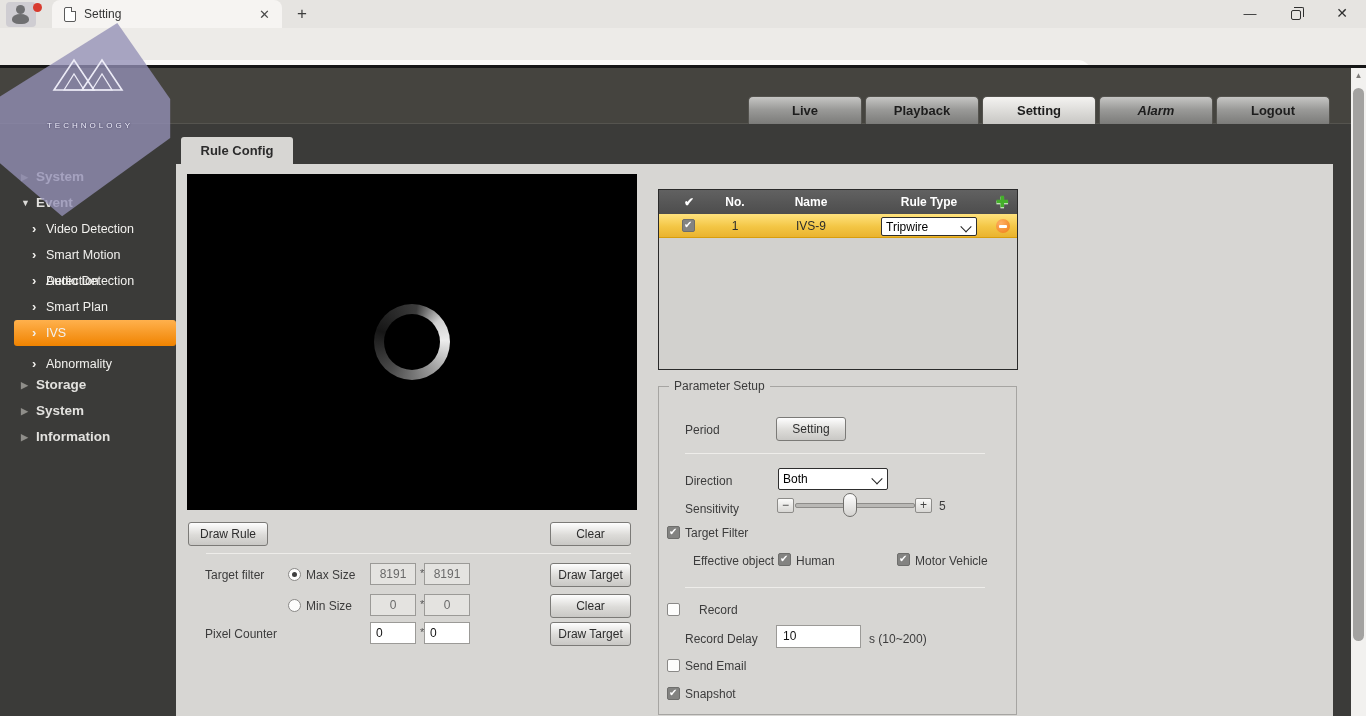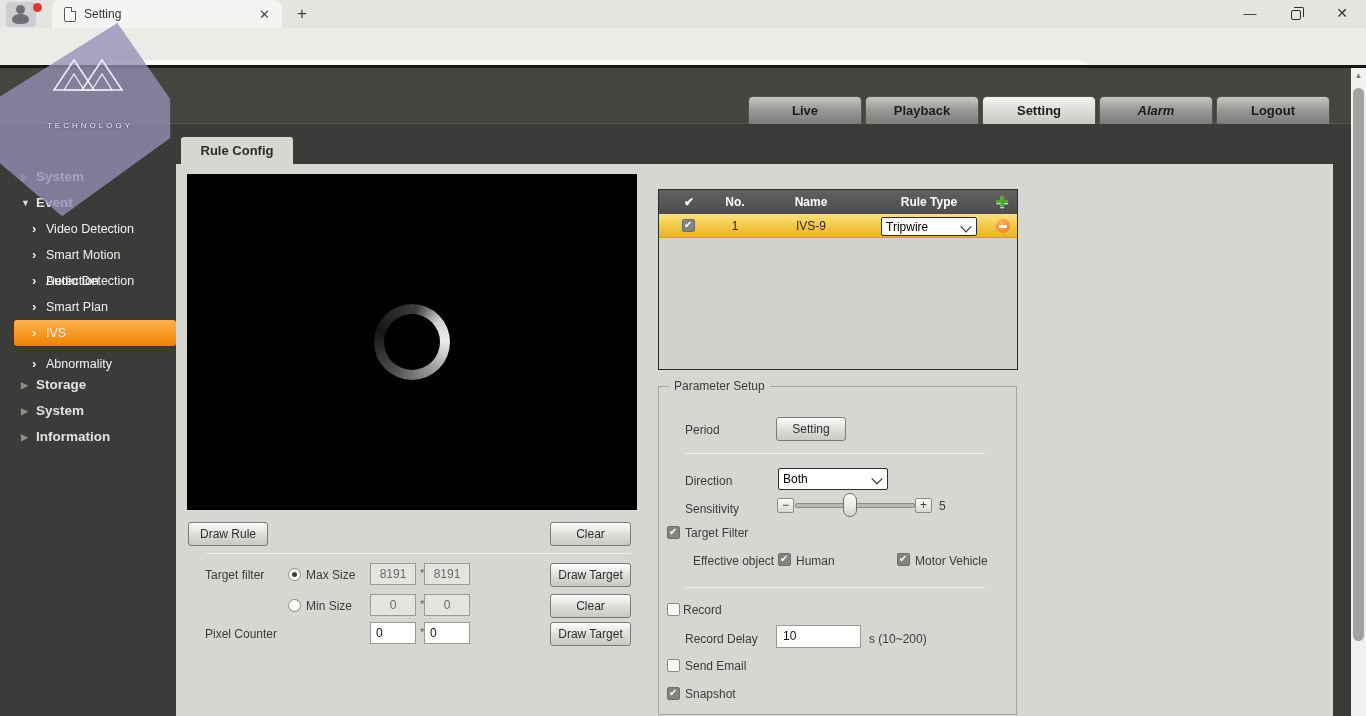--- a/index.html
+++ b/index.html
@@ -319,21 +319,21 @@
 
         <div class="flabel" style="left:26px; top:167px;margin-left:8px;">Effective object</div>
         <span class="checkbox on" style="position:absolute; left:119px; top:166px;"></span>
         <div class="flabel" style="left:137px; top:167px;">Human</div>
         <span class="checkbox on" style="position:absolute; left:238px; top:166px;"></span>
         <div class="flabel" style="left:256px; top:167px;">Motor Vehicle</div>
 
         <div class="h-div" style="left:26px; top:200px; width:300px;"></div>
 
         <span class="checkbox" style="position:absolute; left:8px; top:216px;"></span>
-        <div class="flabel" style="left:24px; top:216px;">Record</div>
+        <div class="flabel" style="left:40px; top:216px;">Record</div>
 
         <div class="flabel" style="left:26px; top:245px;">Record Delay</div>
         <div class="txtinput" style="left:117px; top:238px; width:85px; height:23px; line-height:21px;">10</div>
         <div class="flabel" style="left:210px; top:245px;">s (10~200)</div>
 
         <span class="checkbox" style="position:absolute; left:8px; top:272px;"></span>
         <div class="flabel" style="left:26px; top:272px;">Send Email</div>
 
         <span class="checkbox on" style="position:absolute; left:8px; top:300px;"></span>
         <div class="flabel" style="left:26px; top:300px;">Snapshot</div>

